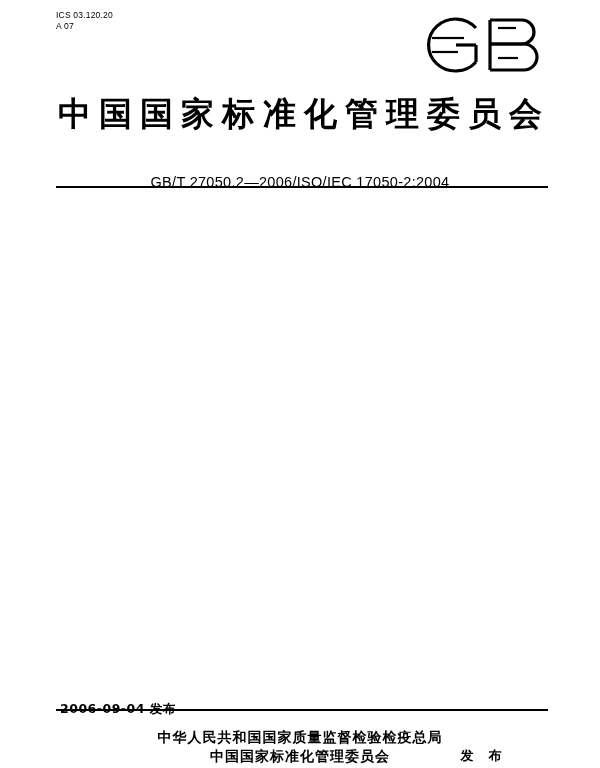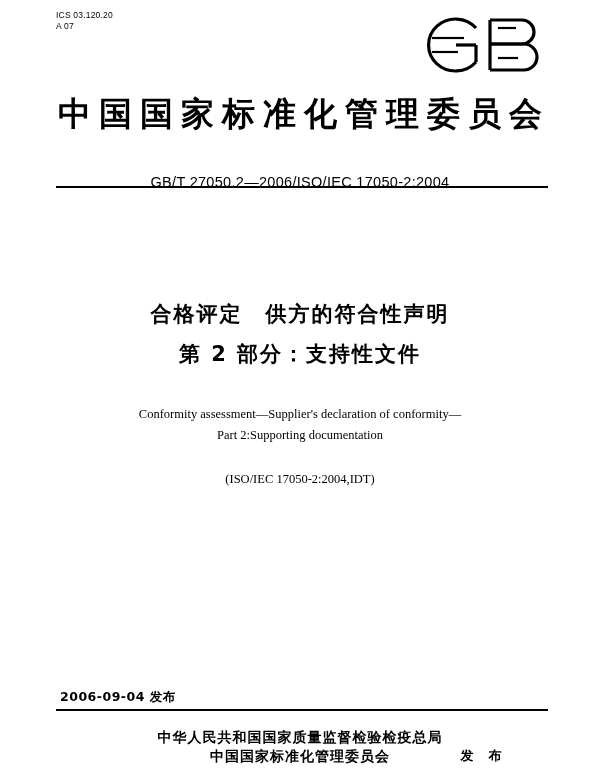--- a/index.html
+++ b/index.html
@@ -125,21 +125,21 @@
     font-family: "Liberation Serif", serif;
     font-size: 12.5px;
     color: #000;
   }
 
   
   .date-row {
     position: absolute;
     left: 56px;
     right: 52px;
-    bottom: 62px;
+    bottom: 50px;
     height: 18px;
   }
   .date-left {
     position: absolute;
     left: 4px;
     bottom: 0;
     font-family: "DejaVu Sans", sans-serif;
     font-weight: bold;
     font-size: 12.5px;
     letter-spacing: 0.5px;
@@ -219,29 +219,20 @@
       </g>
     </svg>
   </div>
 
   <div class="cn-title">中国国家标准化管理委员会</div>
 
   <div class="std-no">GB/T 27050.2—2006/ISO/IEC 17050-2:2004</div>
 
   <div class="rule-top"></div>
 
-  <div class="title-block">
-    <div class="title-cn-1">合格评定　供方的符合性声明</div>
-    <div class="title-cn-2">第 2 部分：支持性文件</div>
-    <div class="title-en">
-      <div class="en-line1">Conformity assessment—Supplier's declaration of conformity—</div>
-      <div class="en-line2">Part 2:Supporting documentation</div>
-    </div>
-    <div class="title-idt">(ISO/IEC 17050-2:2004,IDT)</div>
-  </div>
 
   <div class="rule-bottom"></div>
 
   <div class="date-row">
     <span class="date-left">2006-09-04 发布</span>
   </div>
 
   <div class="publisher">
     <span class="pub-wrap">
       <div>中华人民共和国国家质量监督检验检疫总局</div>

